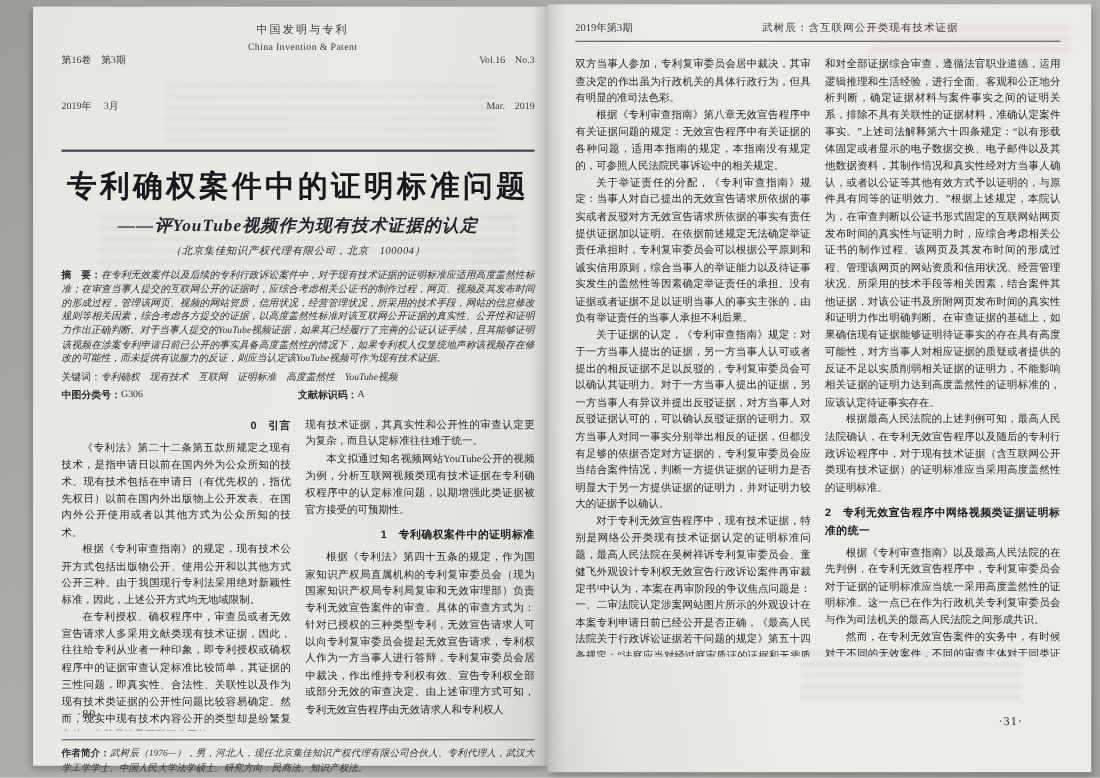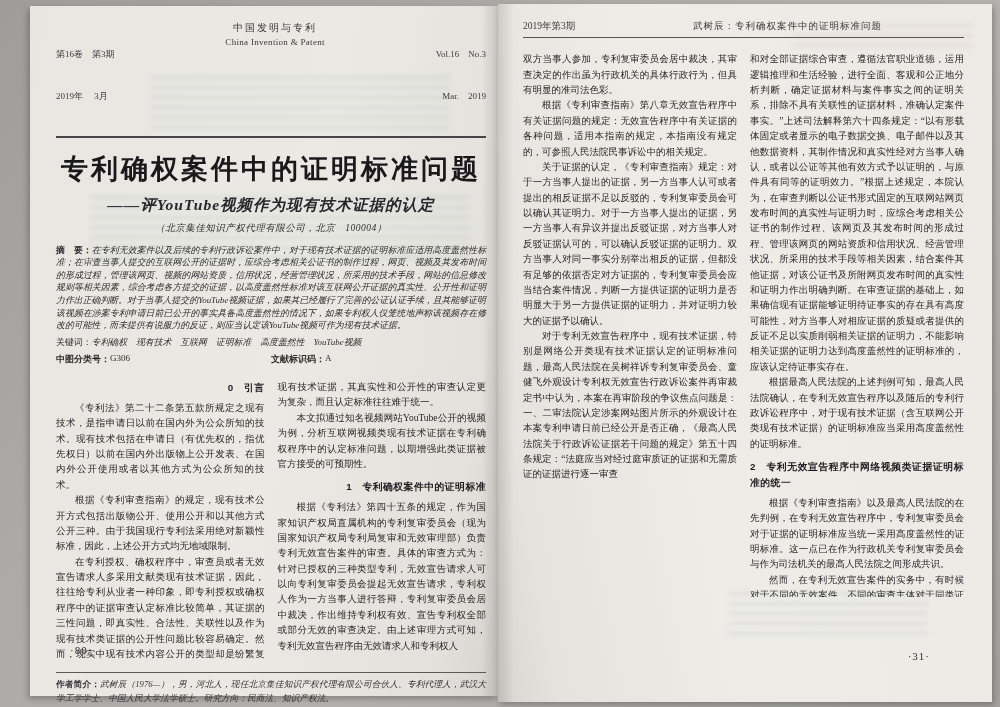--- a/index.html
+++ b/index.html
@@ -163,28 +163,29 @@
 
     <div class="ghost" style="left:120px;top:70px;width:300px;height:60px;"></div>
     <div class="ghost" style="left:60px;top:190px;width:380px;height:70px;"></div>
     <div class="gutter-shade-l"></div>
   </section>
 
   <section class="page page-right">
 
     <div class="rheader">
       <div class="rh-left">2019年第3期</div>
-      <div class="rh-center">武树辰：专利确权案件中的证明标准问题</div>
+      <div class="rh-center">武树辰：含互联网公开类现有技术证据</div>
     </div>
     <div class="rule thin"></div>
 
     <div class="cols right-cols">
       <div class="col">
         <p class="no-indent">双方当事人参加，专利复审委员会居中裁决，其审查决定的作出虽为行政机关的具体行政行为，但具有明显的准司法色彩。</p>
         <p>根据《专利审查指南》第八章无效宣告程序中有关证据问题的规定：无效宣告程序中有关证据的各种问题，适用本指南的规定，本指南没有规定的，可参照人民法院民事诉讼中的相关规定。</p>
+        <p>关于举证责任的分配，《专利审查指南》规定：当事人对自己提出的无效宣告请求所依据的事实或者反驳对方无效宣告请求所依据的事实有责任提供证据加以证明。在依据前述规定无法确定举证责任承担时，专利复审委员会可以根据公平原则和诚实信用原则，综合当事人的举证能力以及待证事实发生的盖然性等因素确定举证责任的承担。没有证据或者证据不足以证明当事人的事实主张的，由负有举证责任的当事人承担不利后果。</p>
         <p>关于证据的认定，《专利审查指南》规定：对于一方当事人提出的证据，另一方当事人认可或者提出的相反证据不足以反驳的，专利复审委员会可以确认其证明力。对于一方当事人提出的证据，另一方当事人有异议并提出反驳证据，对方当事人对反驳证据认可的，可以确认反驳证据的证明力。双方当事人对同一事实分别举出相反的证据，但都没有足够的依据否定对方证据的，专利复审委员会应当结合案件情况，判断一方提供证据的证明力是否明显大于另一方提供证据的证明力，并对证明力较大的证据予以确认。</p>
         <p>对于专利无效宣告程序中，现有技术证据，特别是网络公开类现有技术证据认定的证明标准问题，最高人民法院在吴树祥诉专利复审委员会、童健飞外观设计专利权无效宣告行政诉讼案件再审裁定书¹中认为，本案在再审阶段的争议焦点问题是：一、二审法院认定涉案网站图片所示的外观设计在本案专利申请日前已经公开是否正确，《最高人民法院关于行政诉讼证据若干问题的规定》第五十四条规定：“法庭应当对经过庭审质证的证据和无需质证的证据进行逐一审查</p>
 
       </div>
       <div class="col">
         <p class="no-indent">和对全部证据综合审查，遵循法官职业道德，运用逻辑推理和生活经验，进行全面、客观和公正地分析判断，确定证据材料与案件事实之间的证明关系，排除不具有关联性的证据材料，准确认定案件事实。”上述司法解释第六十四条规定：“以有形载体固定或者显示的电子数据交换、电子邮件以及其他数据资料，其制作情况和真实性经对方当事人确认，或者以公证等其他有效方式予以证明的，与原件具有同等的证明效力。”根据上述规定，本院认为，在审查判断以公证书形式固定的互联网站网页发布时间的真实性与证明力时，应综合考虑相关公证书的制作过程、该网页及其发布时间的形成过程、管理该网页的网站资质和信用状况、经营管理状况、所采用的技术手段等相关因素，结合案件其他证据，对该公证书及所附网页发布时间的真实性和证明力作出明确判断。在审查证据的基础上，如果确信现有证据能够证明待证事实的存在具有高度可能性，对方当事人对相应证据的质疑或者提供的反证不足以实质削弱相关证据的证明力，不能影响相关证据的证明力达到高度盖然性的证明标准的，应该认定待证事实存在。</p>
         <p>根据最高人民法院的上述判例可知，最高人民法院确认，在专利无效宣告程序以及随后的专利行政诉讼程序中，对于现有技术证据（含互联网公开类现有技术证据）的证明标准应当采用高度盖然性的证明标准。</p>
         <h3>2　专利无效宣告程序中网络视频类证据证明标准的统一</h3>
         <p>根据《专利审查指南》以及最高人民法院的在先判例，在专利无效宣告程序中，专利复审委员会对于证据的证明标准应当统一采用高度盖然性的证明标准。这一点已在作为行政机关专利复审委员会与作为司法机关的最高人民法院之间形成共识。</p>
         <p>然而，在专利无效宣告案件的实务中，有时候对于不同的无效案件，不同的审查主体对于同类证据可能会采取不同的证明标准。仅就YouTube网站公开视频类证据的认定标准而言，笔者发现存在以下案例。</p>

